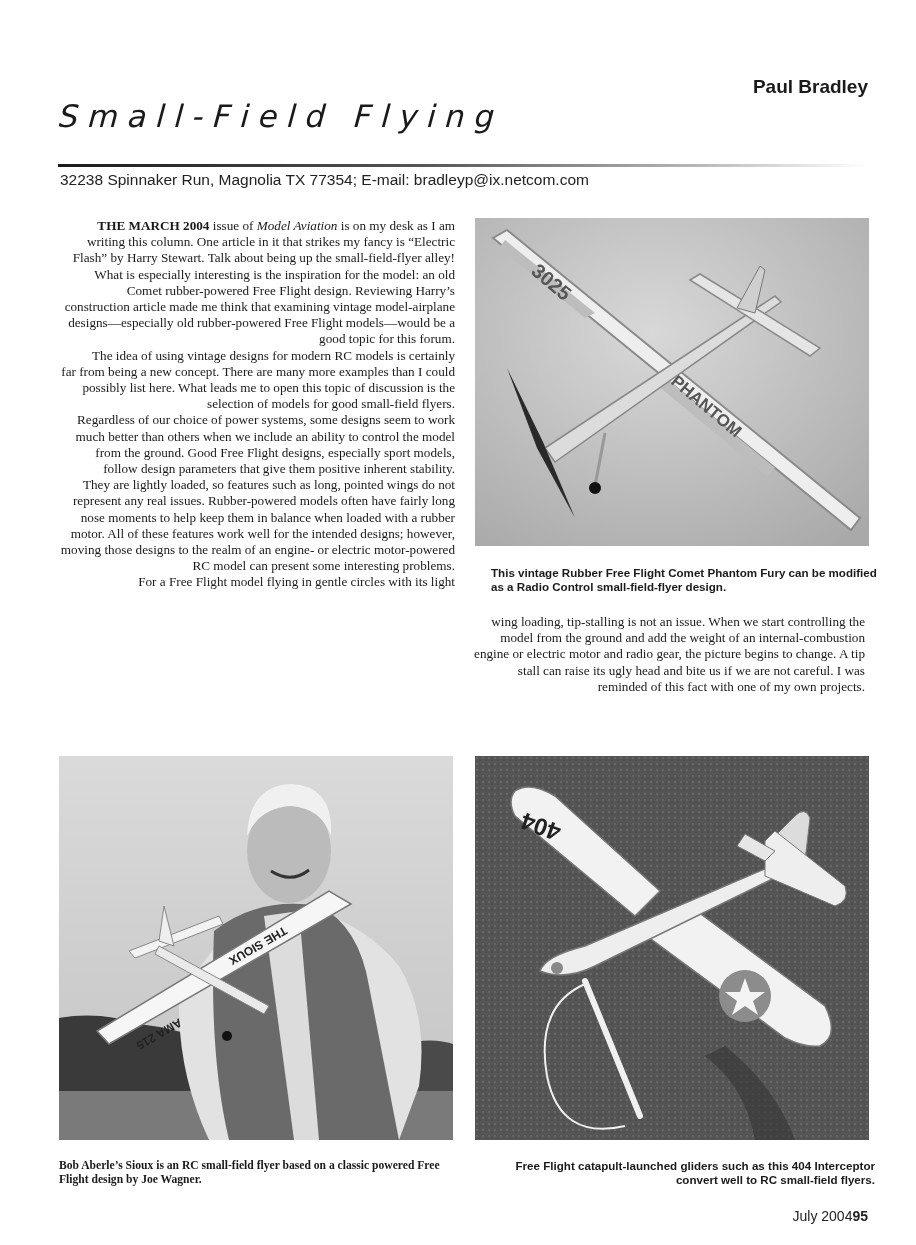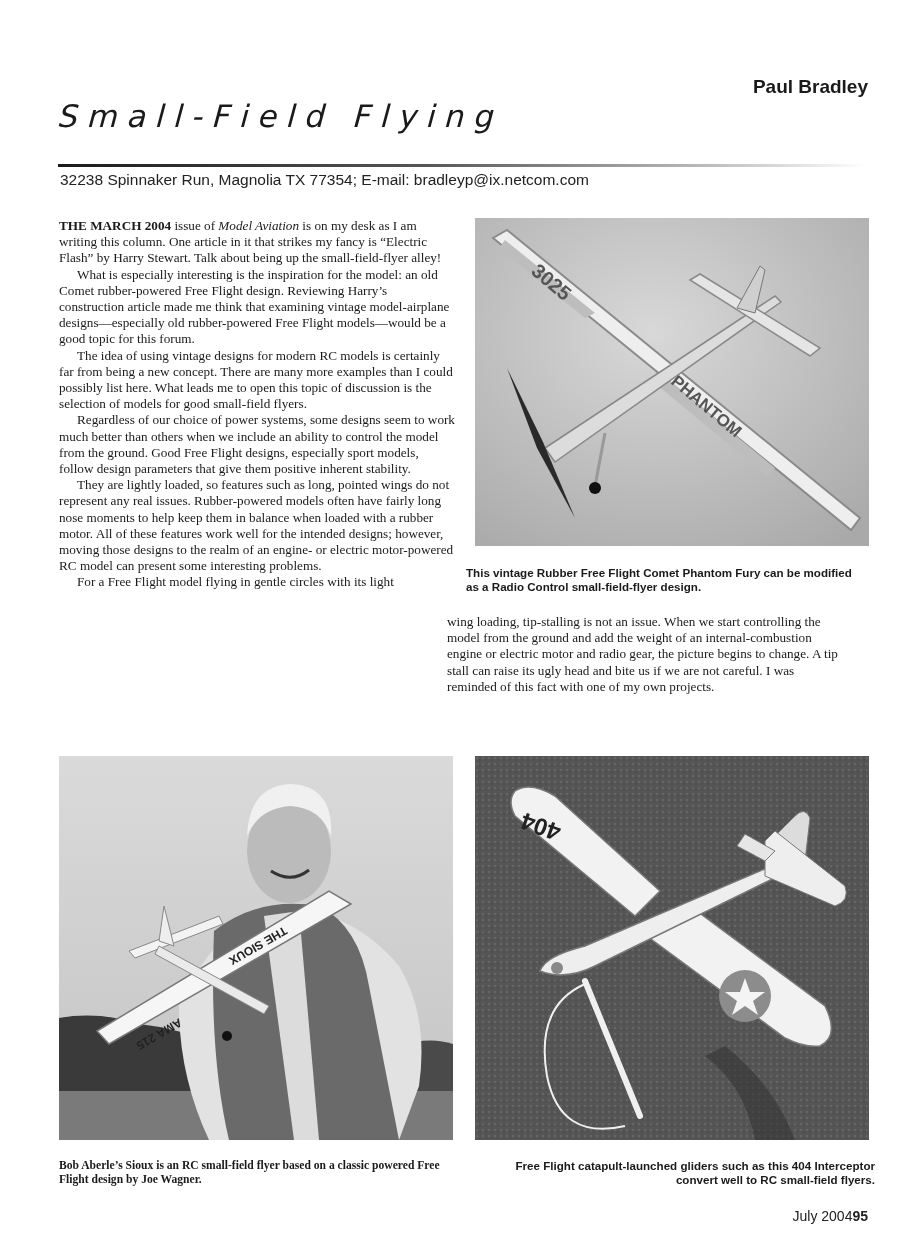--- a/index.html
+++ b/index.html
@@ -23,34 +23,34 @@
     }
     .address {
       left: 60px; top: 171px; font-family: "Liberation Sans", sans-serif;
       font-size: 15.5px; color: #222; text-align: center;
     }
     .body-text {
       font-family: "Liberation Serif", serif; font-size: 13.2px; line-height: 16.2px;
       color: #1a1a1a; text-align: left;
     }
     .col-left { left: 59px; top: 218px; width: 396px; }
-    .col-right { left: 447px; top: 614px; width: 396px; }
-    .body-text p { margin: 0; text-indent: 18px; }
+    .col-right { left: 469px; top: 614px; width: 396px; }
+    .body-text p { margin: 0; text-indent: 18px; text-align: right; }
     .body-text p.first { text-indent: 0; }
     .body-text .lead { font-weight: bold; }
     .photo { overflow: hidden; }
     .photo svg { display: block; width: 100%; height: 100%; }
     .p1 { left: 475px; top: 218px; width: 394px; height: 328px; }
     .p2 { left: 59px; top: 756px; width: 394px; height: 384px; }
     .p3 { left: 475px; top: 756px; width: 394px; height: 384px; }
     .caption {
       font-family: "Liberation Sans", sans-serif; font-weight: bold;
       font-size: 11.6px; line-height: 14.2px; color: #1a1a1a;
     }
-    .cap1 { left: 466px; top: 566px; width: 398px; }
+    .cap1 { left: 491px; top: 566px; width: 398px; }
     .cap2 { left: 59px; top: 1159px; width: 400px; font-family: Liberation Serif, serif; }
     .cap3 { left: 475px; top: 1159px; width: 400px; text-align: right; }
     .footer {
       right: 48px; top: 1208px; font-family: "Liberation Sans", sans-serif;
       font-size: 14px; color: #222;
     }
     .footer .pg { font-weight: bold; }
   </style>
 </head>
 <body>

